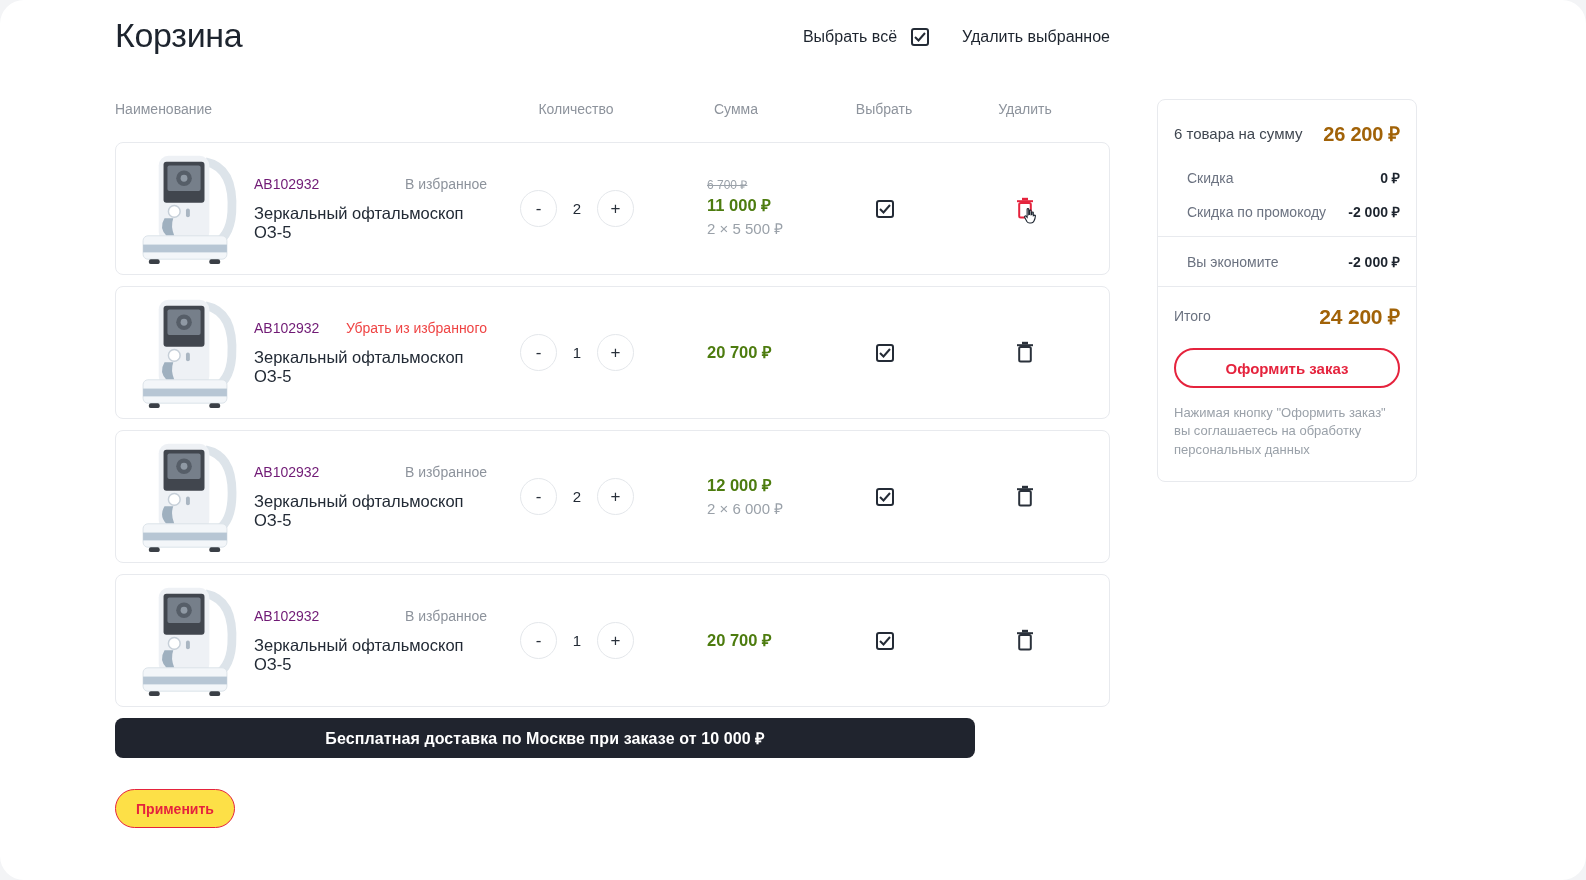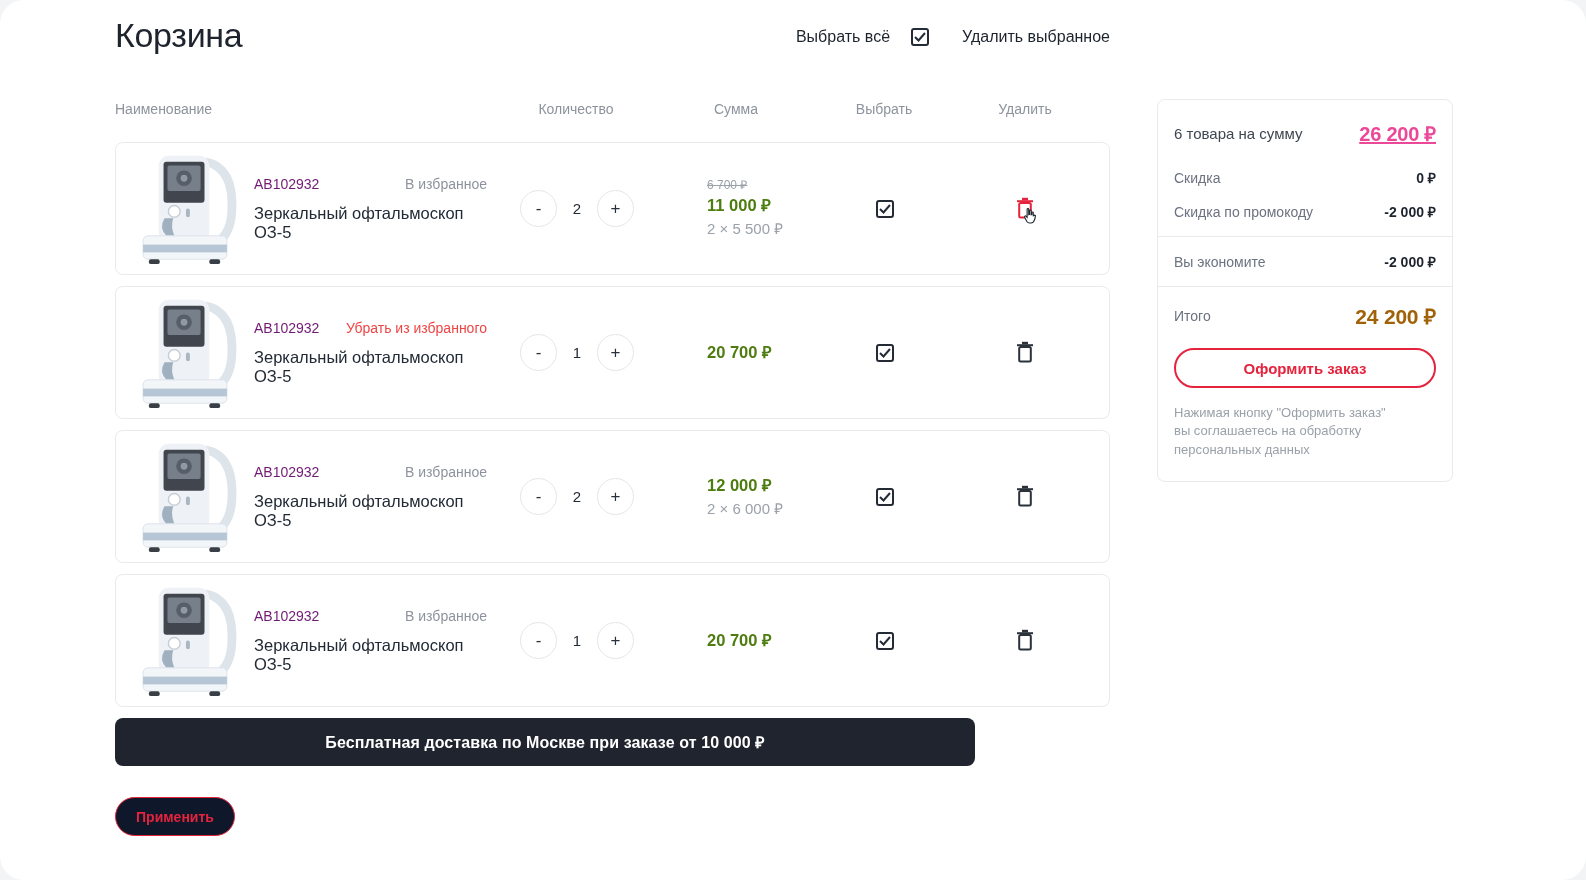--- a/index.html
+++ b/index.html
@@ -7,21 +7,21 @@
   body { font-family:"Liberation Sans", sans-serif; color:#1e2631; }
   .screen {
     position:relative; width:1586px; height:880px; background:#ffffff;
     border-radius:24px; overflow:hidden; margin:0 auto;
   }
   .main { position:absolute; left:115px; top:16px; width:995px; }
   .page-title { font-size:34px; font-weight:500; letter-spacing:-0.3px; color:#1d242e; }
 
   
   .toolbar { position:absolute; top:28px; right:476px; display:flex; align-items:center; gap:33px; }
-  .toolbar .select-all { display:flex; align-items:center; gap:21px; cursor:pointer; }
+  .toolbar .select-all { display:flex; align-items:center; gap:14px; cursor:pointer; }
   .toolbar-label { font-size:16px; color:#1d242e; }
 
   
   .checkbox { width:18px; height:18px; border:2px solid #242b36; border-radius:3px;
     display:flex; align-items:center; justify-content:center; background:#fff; cursor:pointer; }
   .checkbox svg { width:12px; height:10px; }
 
   
   .row-grid { display:grid; grid-template-columns:138px 244px 158px 51px 122px 112px 1fr; align-items:center; }
   .table-header { margin-top:45px; height:18px; }
@@ -57,48 +57,48 @@
   .price-breakdown { font-size:15px; color:#9aa1a9; }
 
   .select-cell { grid-column:6; display:flex; justify-content:center; }
   .delete-cell { grid-column:7; display:flex; justify-content:center; }
   .trash-btn { position:relative; width:22px; height:24px; background:none; border:none; cursor:pointer; color:#2a313b; }
   .trash-btn.danger { color:#e5233d; }
   .trash-btn svg.trash { width:20px; height:22px; }
   .cursor-overlay { position:absolute; left:6px; top:9px; width:19px; height:19px; }
 
   
-  .summary { position:absolute; left:1157px; top:99px; width:296px; border:1px solid #e8eaee;
+  .summary { position:absolute; left:1157px; top:99px; width:260px; border:1px solid #e8eaee;
     border-radius:8px; background:#fff; padding:20px 16px 22px; }
   .sum-line { display:flex; justify-content:space-between; align-items:center; }
   .subtotal-line { margin-bottom:21px; }
   .subtotal-label { font-size:15px; color:#3f4650; }
-  .subtotal-value { font-size:20px; font-weight:700; color:#ec4899; letter-spacing:-0.2px;text-decoration:underline; }
+  .subtotal-value { font-size:20px; font-weight:700; color:#a16207; letter-spacing:-0.2px; }
   .mini-line { margin-bottom:15px; }
-  .mini-label { font-size:14px; color:#6b7280; }
+  .mini-label { font-size:14px; color:#6b7280;margin-left:13px; }
   .mini-value { font-size:14px; font-weight:700; color:#1d242e; }
   .divider { border:none; border-top:1px solid #e8eaee; margin:0 -16px 15px; }
   .total-line { margin-bottom:18px; }
   .total-label { font-size:14px; color:#6b7280; }
   .total-value { font-size:21px; font-weight:700; color:#a16207; letter-spacing:-0.2px; }
   .checkout-btn { width:100%; height:40px; border:2px solid #e5233d; border-radius:20px; background:#fff;
     color:#e5233d; font-size:15px; font-weight:700; cursor:pointer; font-family:"Liberation Sans", sans-serif; }
   .disclaimer { margin-top:16px; font-size:13px; color:#9aa1a9; line-height:1.42; width:230px; }
 
   
-  .banner { margin-top:10px; width:860px; height:48px; background:#20242e; border-radius:8px;
+  .banner { margin-top:10px; width:860px; height:40px; background:#20242e; border-radius:8px;
     display:flex; align-items:center; justify-content:center; }
   .banner span { color:#ffffff; font-size:16px; font-weight:600; letter-spacing:0.1px; }
 
   
   .promo-row { margin-top:31px; display:flex; align-items:center; gap:18px; }
   .promo-input { width:198px; height:39px; border:1px solid #dcdfe4; border-radius:20px; padding:0 20px;
     font-size:15px; color:#222a35; outline:none; font-family:"Liberation Sans", sans-serif; }
   .promo-input::placeholder { color:#a8adb5; }
-  .apply-btn { width:120px; height:39px; border:1.5px solid #e5233d; border-radius:20px; background:#0f172a;
+  .apply-btn { width:120px; height:39px; border:1.5px solid #e5233d; border-radius:20px; background:#fde047;
     color:#e5233d; font-size:14px; font-weight:700; cursor:pointer; font-family:"Liberation Sans", sans-serif; }
 </style>
 </head>
 <body>
 
 <div class="screen">
 
   <div class="toolbar">
     <div class="select-all">
       <span class="toolbar-label">Выбрать всё</span>

